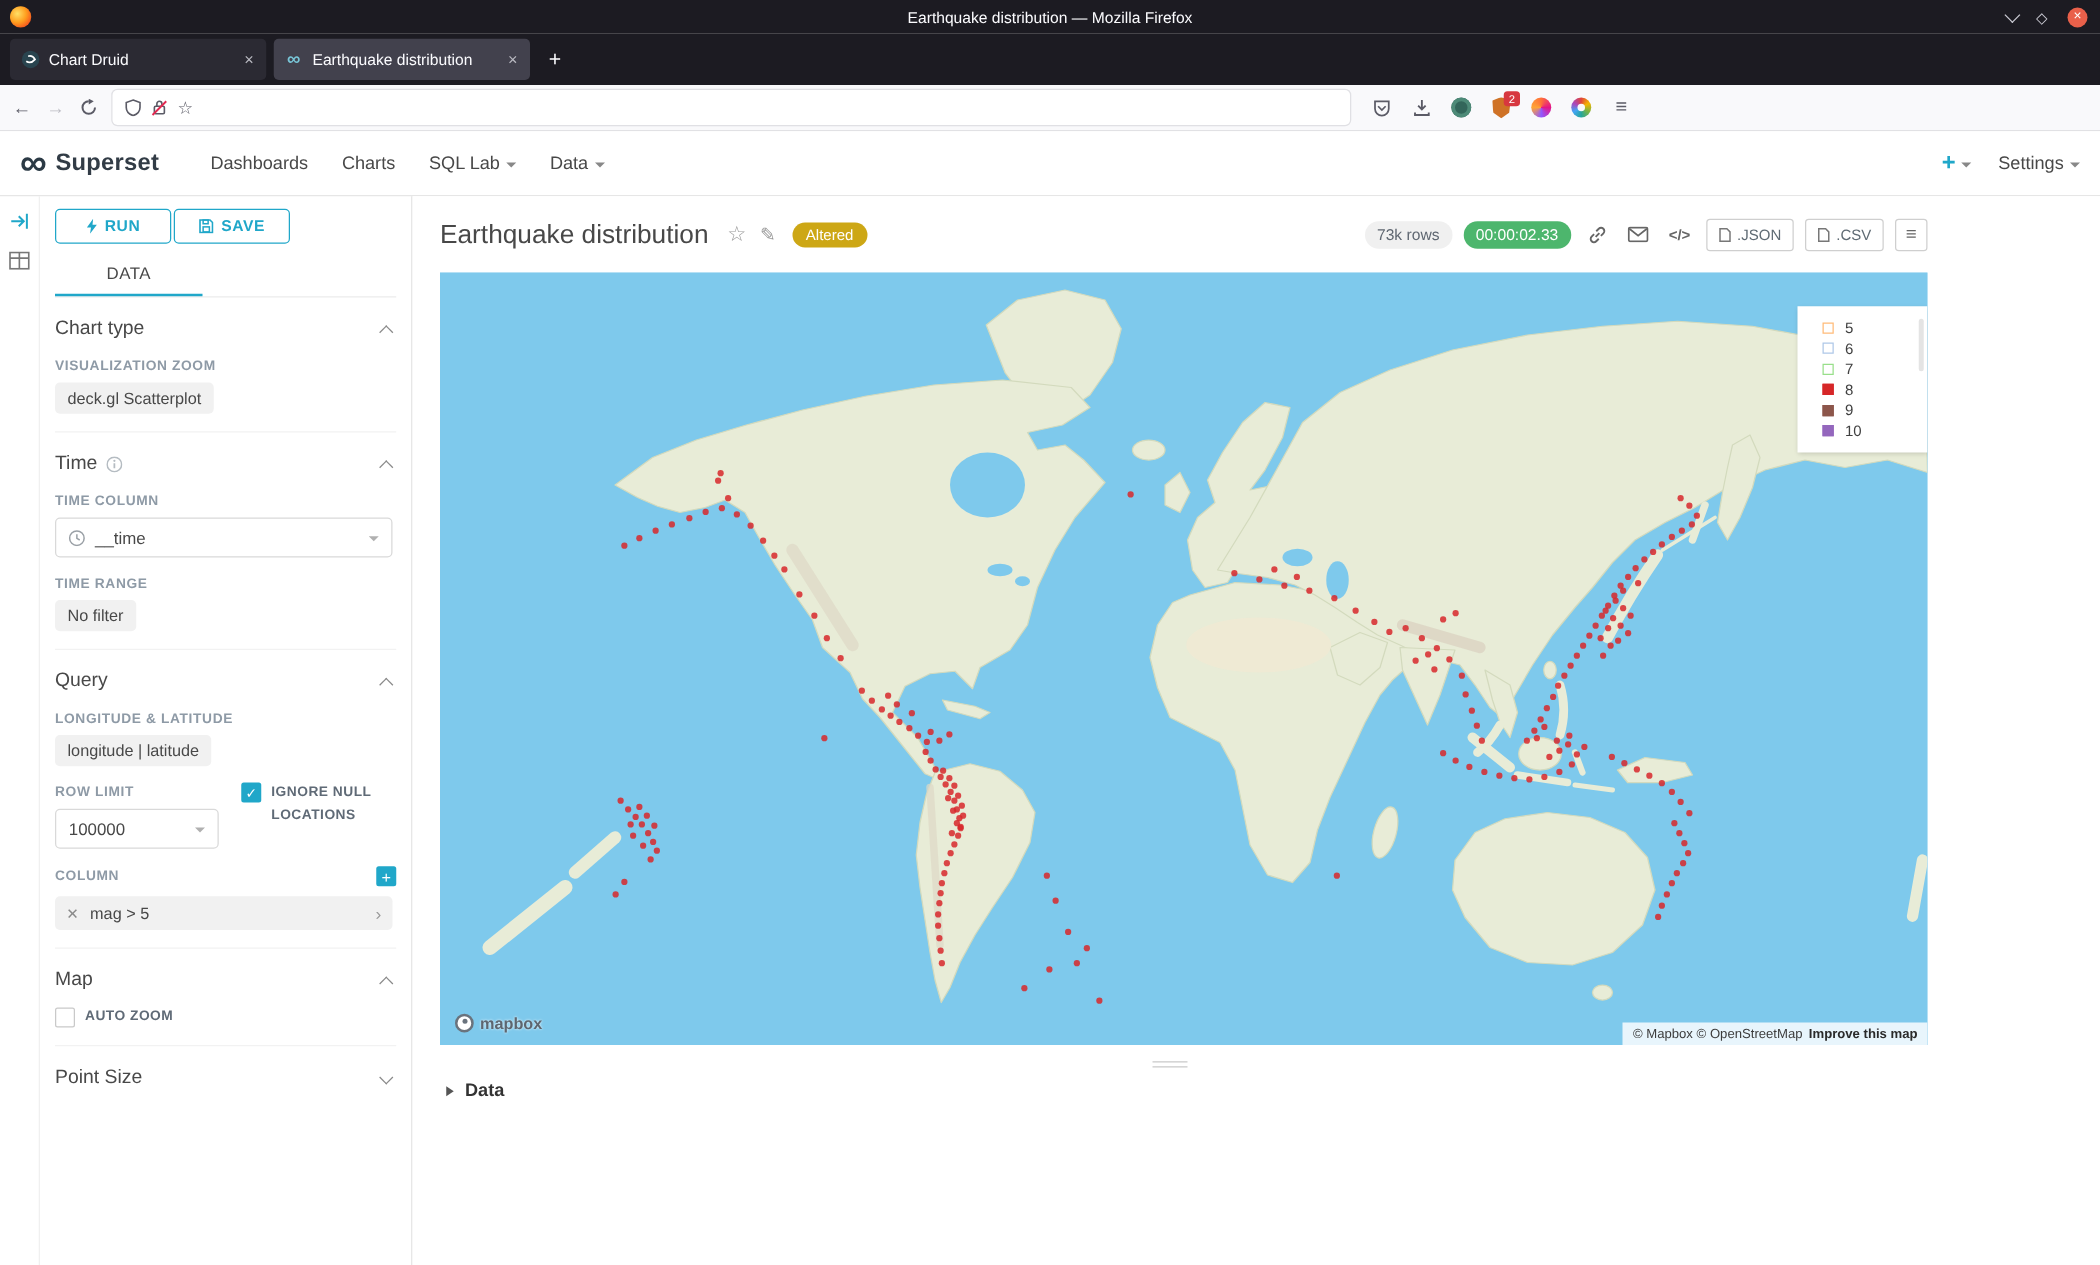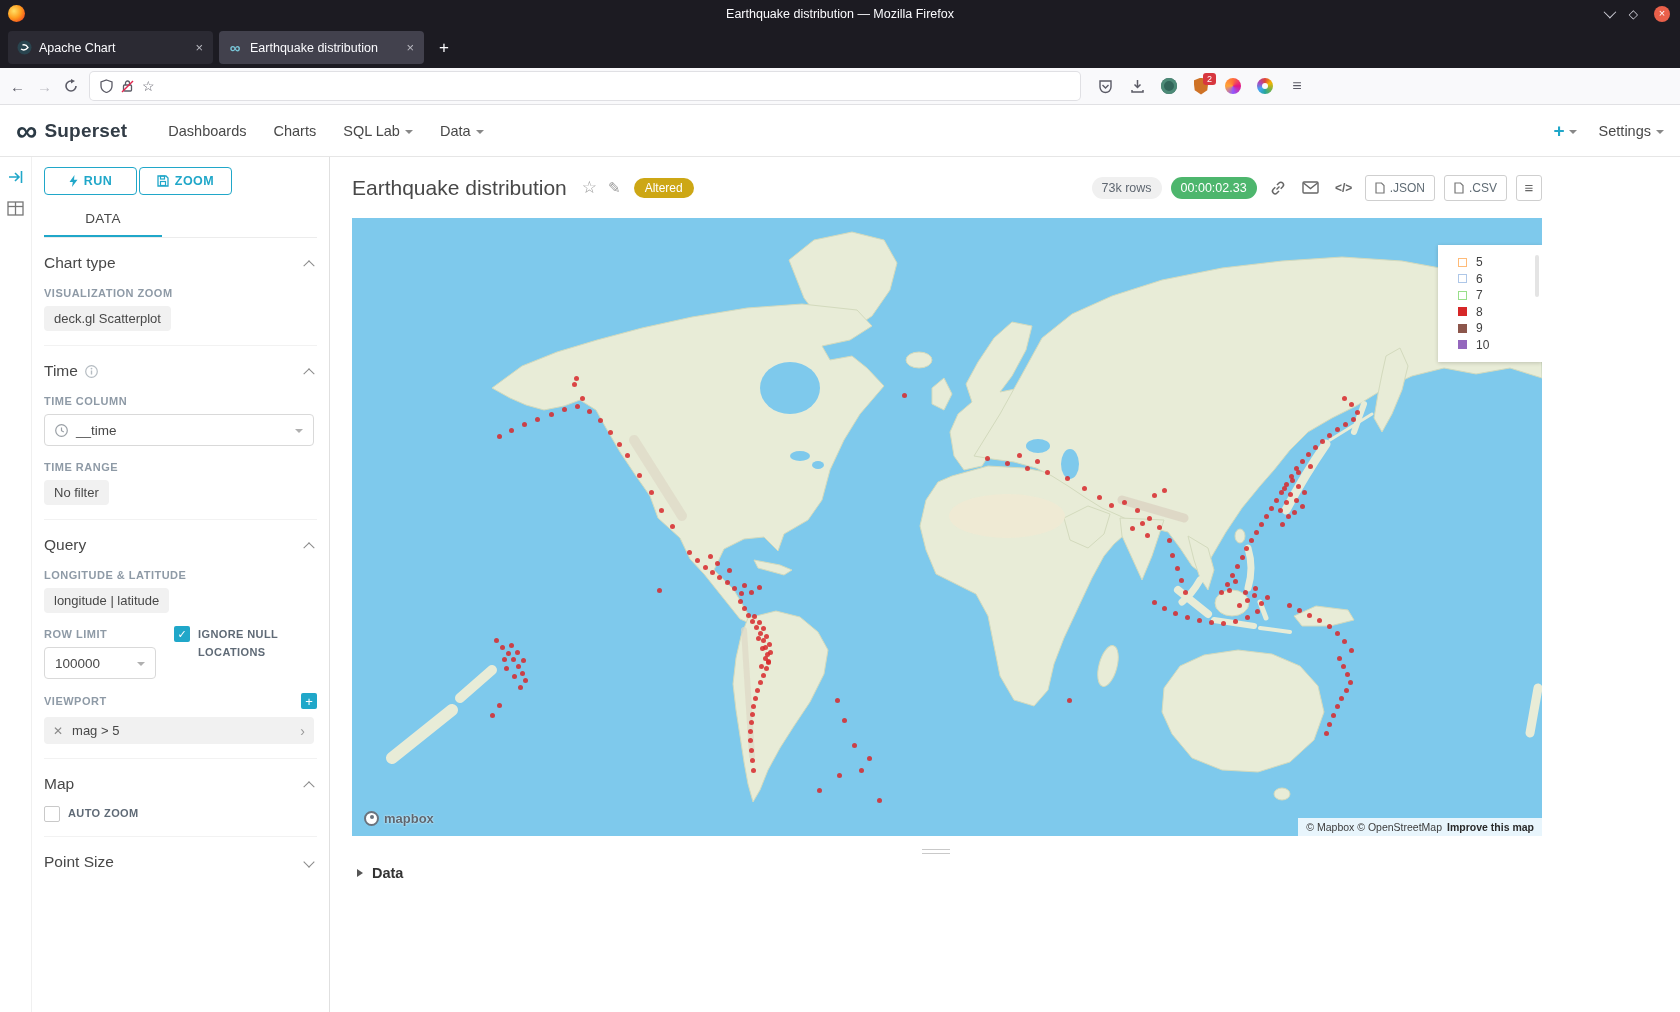--- a/index.html
+++ b/index.html
@@ -80,21 +80,21 @@
   .sec.last { border-bottom:none; }
   .sec-head { display:flex; align-items:center; justify-content:space-between; font-size:15.5px; color:#484848; }
   .chev { width:8px; height:8px; border-right:1.6px solid #8a8a8a; border-bottom:1.6px solid #8a8a8a; margin-right:4px; }
   .chev.up { transform:rotate(-135deg) translate(-2px,-2px); }
   .chev.down { transform:rotate(45deg); }
   .ctl-label { margin:15px 0 7px; font-size:11px; color:#8e9aa6; letter-spacing:0.5px; font-weight:bold; }
   .pill { display:inline-block; background:#f1f1f1; border-radius:4px; padding:5px 10px; font-size:13px; color:#484848; }
   .select { height:32px; border:1px solid #d9d9d9; border-radius:4px; background:#fff; display:flex; align-items:center;
             padding:0 10px; gap:8px; font-size:13.5px; color:#484848; }
   .select .caret { margin-left:auto; border-top-color:#b0b0b0; }
-  .w-full { width:270px; } .w-sm { width:112px; }
+  .w-full { width:270px; } .w-sm { width:131px; }
   .info-ic { margin-left:7px; }
   .two-col { display:flex; gap:18px; }
   .checkbox { width:16px; height:16px; border-radius:2px; flex:none; }
   .checkbox.checked { background:var(--accent); color:#fff; font-size:11px; display:flex; align-items:center; justify-content:center; }
   .checkbox.empty { border:1.5px solid #c9c9c9; background:#fff; }
   .chk-row { display:flex; gap:8px; align-items:flex-start; }
   .chk-label { font-size:11px; color:#5f6a76; letter-spacing:0.4px; font-weight:bold; line-height:1.6; }
   .filters-head { display:flex; align-items:center; justify-content:space-between; }
   .plus-sq { width:16px; height:16px; background:var(--accent); border-radius:2px; color:#fff; font-size:13px;
              display:flex; align-items:center; justify-content:center; line-height:1; }
@@ -165,21 +165,21 @@
   </div>
 
   <div class="tabbar">
     <div class="tab">
       <span class="tab-ic">
         <svg class="ic" width="15" height="15" viewBox="0 0 15 15">
             <circle cx="7.5" cy="7.5" r="7" fill="#29444f"></circle>
             <path d="M4,9 Q7.5,11.5 11,7.5 Q9,4 5.5,5" fill="none" stroke="#fff" stroke-width="1.4"></path>
           </svg>
       </span>
-      <span class="tab-label">Apache Chart</span>
+      <span class="tab-label">Chart Druid</span>
       <span class="tab-close">×</span>
     </div>
     <div class="tab active">
       <span class="tab-ic superset-tab-ic">∞</span>
       <span class="tab-label">Earthquake distribution</span>
       <span class="tab-close">×</span>
     </div>
     <div class="newtab">+</div>
   </div>
 
@@ -285,21 +285,21 @@
               <path d="M5.5,0 L0.5,7 H3.8 L3,12 L8.5,4.8 H5Z" fill="#20a7c9"></path>
             </svg>
           <span>RUN</span>
         </button>
         <button class="obtn">
           <svg class="ic" width="12" height="12" viewb="" ox="0 0 12 12" viewBox="0 0 12 12">
               <path d="M1,1 H9 L11,3 V11 H1 Z" fill="none" stroke="#20a7c9" stroke-width="1.3"></path>
               <rect x="3.5" y="6.5" width="5" height="4" fill="none" stroke="#20a7c9" stroke-width="1.2"></rect>
               <rect x="3.5" y="1" width="4" height="3" fill="none" stroke="#20a7c9" stroke-width="1.2"></rect>
             </svg>
-          <span>ZOOM</span>
+          <span>SAVE</span>
         </button>
       </div>
 
       <div class="data-tab-row">
         <div class="data-tab">DATA</div>
       </div>
 
       <div class="sec">
         <div class="sec-head">
           <span>Chart type</span>
@@ -350,21 +350,21 @@
             </div>
           </div>
           <div style="padding-top:13px;">
             <div class="chk-row">
               <span class="checkbox checked">✓</span>
               <span class="chk-label">IGNORE NULL LOCATIONS</span>
             </div>
           </div>
         </div>
         <div class="filters-head" style="margin-top:14px;">
-          <div class="ctl-label" style="margin:0;">VIEWPORT</div>
+          <div class="ctl-label" style="margin:0;">COLUMN</div>
           <span class="plus-sq">+</span>
         </div>
         <div class="filter-pill">
           <span class="fp-x">✕</span>
           <span>mag &gt; 5</span>
           <span class="fp-chev">›</span>
         </div>
       </div>
 
       <div class="sec">

